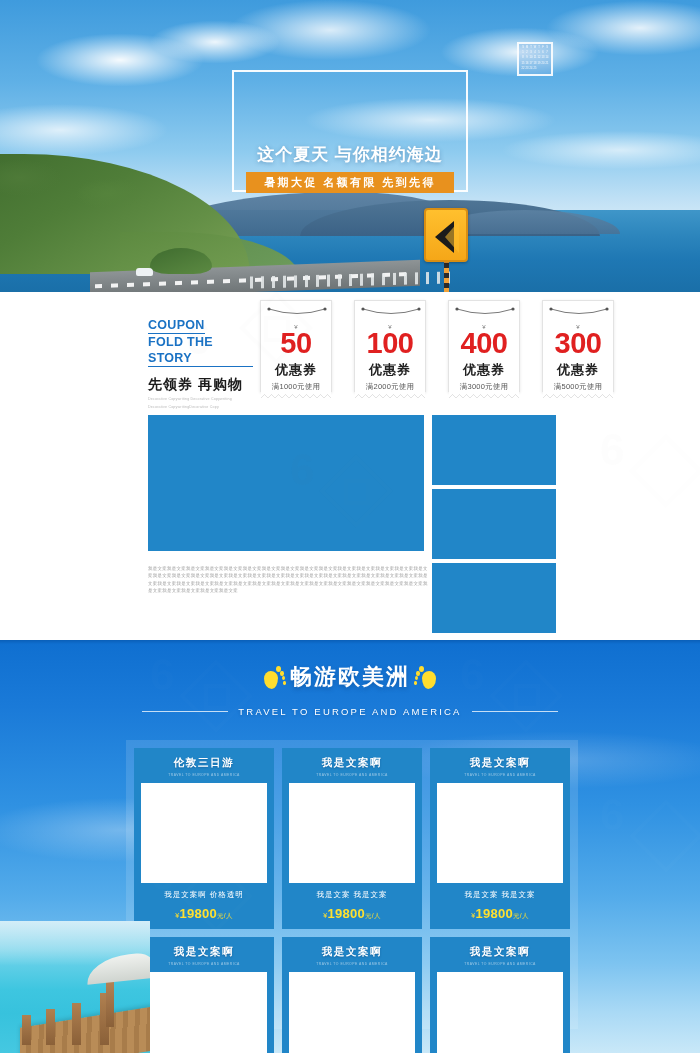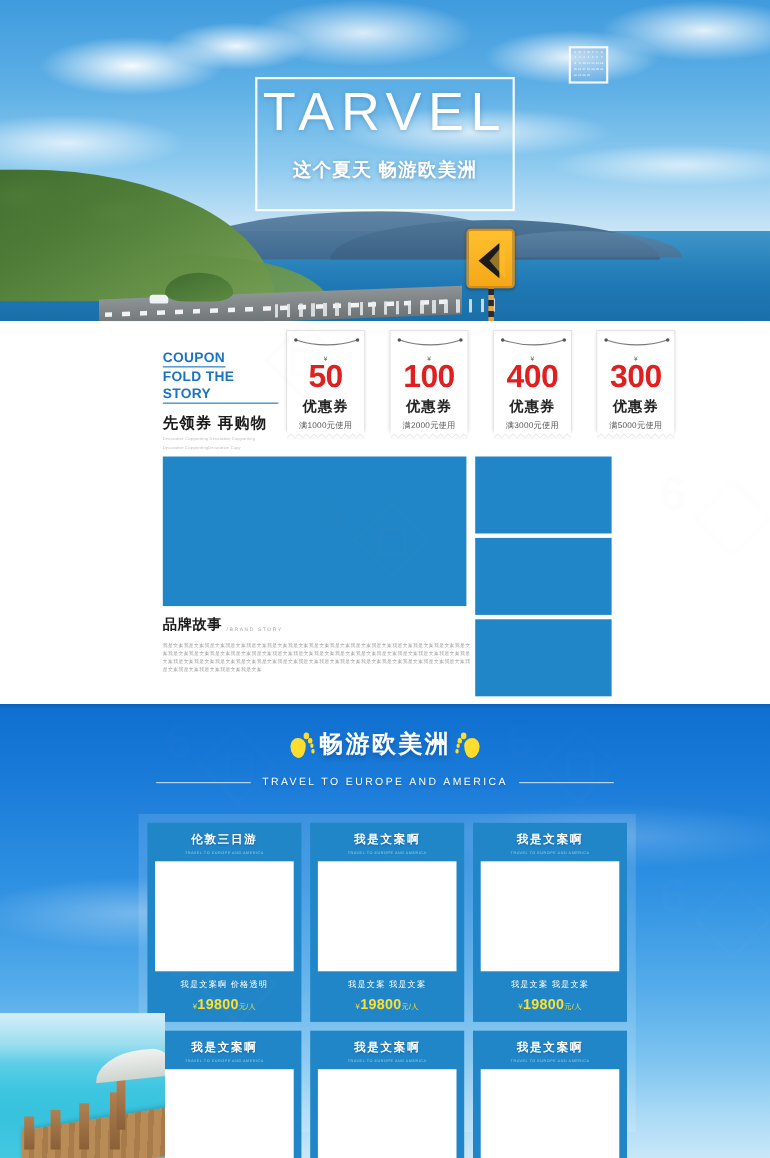--- a/index.html
+++ b/index.html
@@ -346,22 +346,22 @@
 
     <div class="sign-wrap">
       <div class="sign-pole"></div>
       <div class="sign-face">
         <div class="sign-chev"></div>
         <div class="sign-chev2"></div>
       </div>
     </div>
 
     <div class="hero-frame"></div>
-    <div class="hero-title">TARVEL</div>
-    <div class="hero-sub">这个夏天 畅游欧美洲</div>
+    <div class="hero-sub">这个夏天 与你相约海边</div>
+    <div class="hero-badge">暑期大促 名额有限 先到先得</div>
 
     <div class="cal-stamp">
       <div class="cal-grid" id="cal-grid">
           <span>S</span>
           <span>M</span>
           <span>T</span>
           <span>W</span>
           <span>T</span>
           <span>F</span>
           <span>S</span>
@@ -463,24 +463,20 @@
     </div>
   </div>
 
   <div class="grid-sec">
     <div class="blk blk-main"></div>
     <div class="blk blk-r1"></div>
     <div class="blk blk-r2"></div>
     <div class="blk blk-r3"></div>
 
     <div class="story">
-      <div class="story-h">
-        <b>品牌故事</b>
-        <i>/BRAND STORY</i>
-      </div>
       <div class="story-p">我是文案我是文案我是文案我是文案我是文案我是文案我是文案我是文案我是文案我是文案我是文案我是文案我是文案我是文案我是文案我是文案我是文案我是文案我是文案我是文案我是文案我是文案我是文案我是文案我是文案我是文案我是文案我是文案我是文案我是文案我是文案我是文案我是文案我是文案我是文案我是文案我是文案我是文案我是文案我是文案我是文案我是文案我是文案我是文案我是文案我是文案我是文案我是文案我是文案</div>
     </div>
 
     <div class="wm">
       <div class="wm-c" style="left:290px;top:30px;">6</div>
       <div class="wm-d" style="left:330px;top:50px;"></div>
       <div class="wm-sq" style="left:344px;top:64px;"></div>
       <div class="wm-c" style="left:600px;top:10px;">6</div>
       <div class="wm-d" style="left:640px;top:30px;"></div>
     </div>

